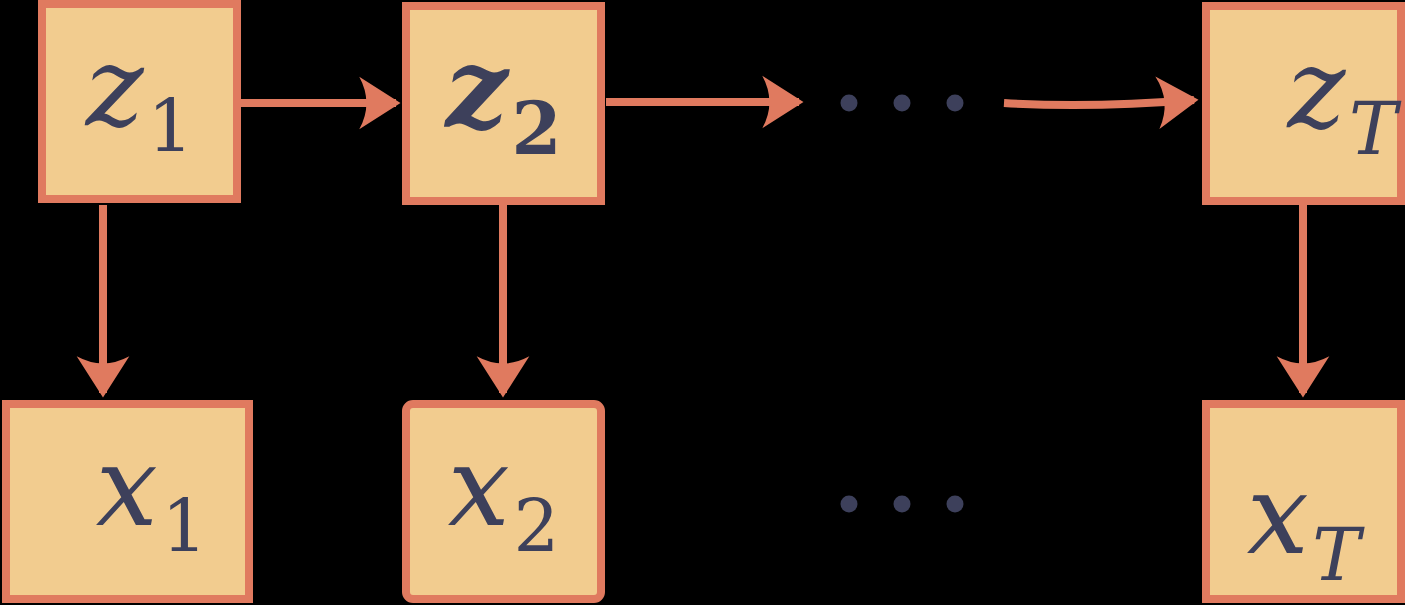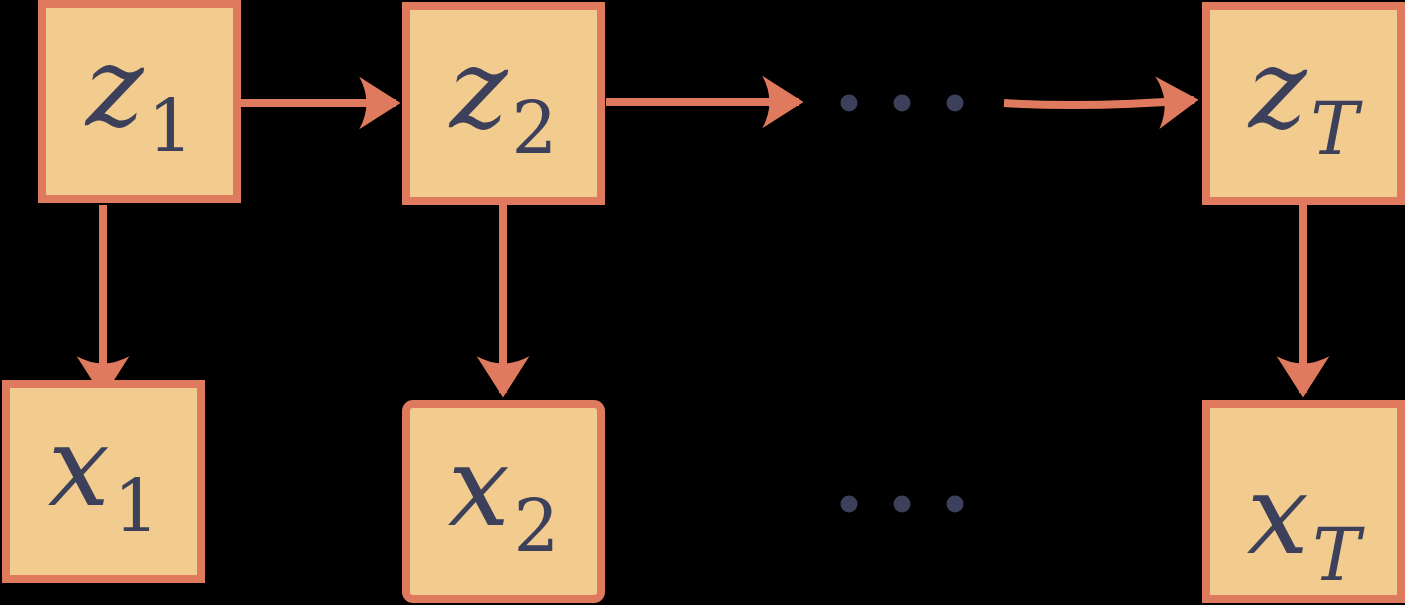--- a/index.html
+++ b/index.html
@@ -24,23 +24,23 @@
   .dot{fill:var(--ink);}
   .arrowhead-fill{fill:var(--accent);}
   .node{
     position:absolute;
     width:187px;height:187px;
     border:8px solid var(--accent);
     background:var(--fill);
     display:flex;align-items:center;justify-content:center;
   }
   .pos-z1{left:2px;top:0;margin-left:36px;}
-  .pos-z2{left:402px;top:2px;}
-  .pos-zT{left:1202px;top:2px;}
-  .pos-x1{left:2px;top:380px;}
+  .pos-z2{left:402px;top:2px;font-weight:bold;}
+  .pos-zT{left:1202px;top:2px;justify-content:flex-end;}
+  .pos-x1{left:2px;top:400px;padding-left:48px;}
   .pos-x2{left:402px;top:400px;border-radius:11px;}
   .pos-xT{left:1202px;top:400px;align-items:flex-end;}
   .label{
     color:var(--ink);
     line-height:1;
     white-space:nowrap;
     transform:translateY(-4px);
   }
   .main{
     font-family:"DejaVu Serif", serif;

